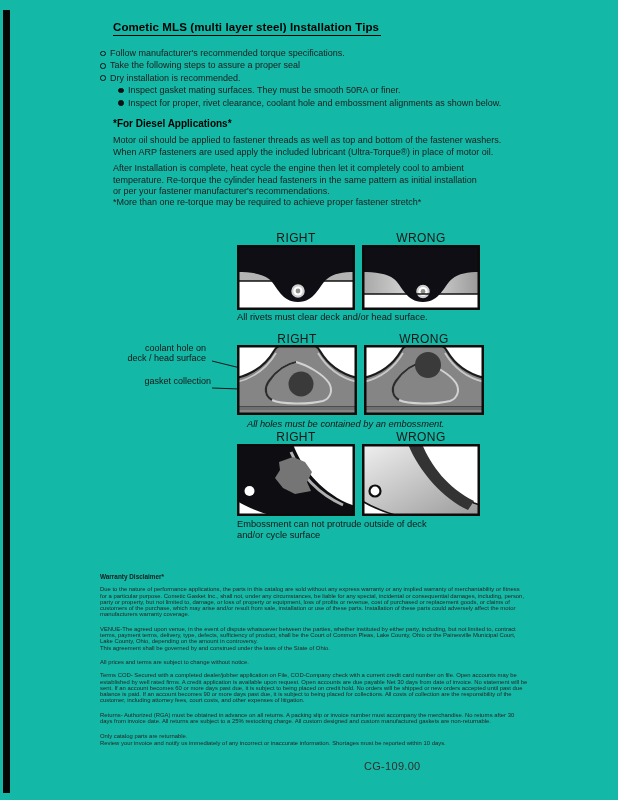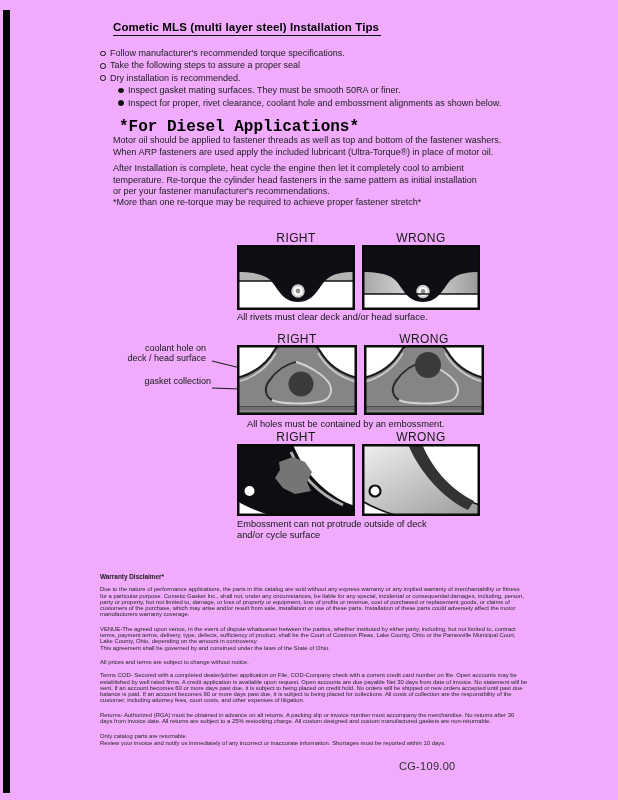--- a/index.html
+++ b/index.html
@@ -1,49 +1,49 @@
 <!DOCTYPE html>
 <html><head>
 <meta charset="utf-8">
 <style>
   html,body{margin:0;padding:0;background:#e8e8e8;}
   .page{
-    position:relative;width:618px;height:800px;background:#f0abfc;
+    position:relative;width:618px;height:800px;background:#14b8a6;
     font-family:"Liberation Sans",sans-serif;color:#1c1c1c;overflow:hidden;
     margin:0 auto;
   }
   .abs{position:absolute;}
   
   .spine{left:3px;top:10px;width:7px;height:783px;background:#050505;}
   
   .title{left:113px;top:21px;font-size:11.5px;font-weight:bold;color:#000;
          border-bottom:1.5px solid #000;padding:0 2px 2px 0;letter-spacing:.1px;}
   
   .tips{left:100px;top:47px;font-size:9px;line-height:12.4px;}
   .tip{display:flex;align-items:flex-start;}
   .tip.sub{margin-left:18px;}
   .b{flex:0 0 auto;width:3.5px;height:3.5px;border:1px solid #111;border-radius:50%;
      margin:3.6px 4.5px 0 0;}
   .b.filled{background:#111;}
   
-  .diesel-h{left:119px;top:118px;font-size:16px;font-weight:bold;color:#000;font-family:Liberation Mono, monospace;}
+  .diesel-h{left:113px;top:118px;font-size:10px;font-weight:bold;color:#000;}
   .para{left:113px;font-size:9px;line-height:11.7px;white-space:nowrap;}
   .p1{top:135px;} .p2{top:163px;} .p3{top:197px;}
   
   .dlabel{font-size:12px;color:#161616;text-align:center;letter-spacing:.4px;}
   .cap{font-size:9.3px;color:#161616;line-height:11px;}
   .ann{font-size:9px;line-height:9.8px;text-align:right;width:110px;color:#161616;}
   svg{display:block;}
   
   .disc{left:100px;top:574px;width:428px;font-size:5.9px;line-height:6.3px;color:#262626;}
   .disc h3{font-size:6.4px;margin:0 0 6px 0;font-weight:bold;color:#1a1a1a;}
   .disc p{margin:0;}
   .mb8{margin-bottom:8px !important;} .mb7{margin-bottom:7px !important;} .mb9{margin-bottom:9px !important;}
   
-  .footer{left:399px;top:760px;font-size:11px;letter-spacing:.3px;color:#2e2e2e;}
+  .footer{left:364px;top:760px;font-size:11px;letter-spacing:.3px;color:#2e2e2e;}
 </style>
 </head>
 <body>
 
 <div class="page">
 
   <div class="abs spine"></div>
 
   <div class="abs title">Cometic MLS (multi layer steel) Installation Tips</div>
 
@@ -166,21 +166,21 @@
     <g>
       <path d="M59,17 C70,20 86,29 92,38 C96,45 94,53 86,56 C72,59.5 44,59.5 35,55 C28,51 27,43 32,36 C39,26 49,19 59,17 Z" stroke="#d2d2d2" stroke-width="2" fill="none"></path>
       <path d="M59,17 C49,19 39,26 32,36 C27,43 28,51 35,55" stroke="#2c2c2c" stroke-width="2.2" fill="none"></path>
     </g>
     <circle cx="64" cy="20" r="13" fill="#3a3a3a"></circle>
     <rect y="61.5" width="120" height="3.5" fill="#6f6f6f"></rect>
     <line x1="0" y1="61.5" x2="120" y2="61.5" stroke="#4c4c4c" stroke-width="1"></line>
     <rect x="1.25" y="1.25" width="117.5" height="67.5" fill="none" stroke="#0b0b0b" stroke-width="2.5"></rect>
   </svg>
 
-  <div class="abs cap" style="left:247px;top:419px;">All holes must be contained by an embossment.</div>
+  <div class="abs cap" style="left:247px;top:419px;font-style:italic;">All holes must be contained by an embossment.</div>
 
   <div class="abs dlabel" style="left:237px;top:430px;width:118px;">RIGHT</div>
   <div class="abs dlabel" style="left:362px;top:430px;width:118px;">WRONG</div>
 
   <svg class="abs" style="left:237px;top:444px;" width="118" height="72" viewBox="0 0 118 72">
     <rect width="118" height="72" fill="#ffffff"></rect>
     <path d="M0,0 H56 C64,22 82,46 110,59 L118,62 V72 H36 C22,68 10,63 0,57 Z" fill="#0e0e12"></path>
     <path d="M54,8 C63,29 80,49 106,61" stroke="#b0b0b0" stroke-width="3" fill="none"></path>
     <path d="M42,18 L56,13 L68,18 L75,28 L70,38 L74,47 L58,50 L46,44 L38,34 L43,26 Z" fill="#757575"></path>
     <circle cx="12.5" cy="47" r="5" fill="#ffffff"></circle>

